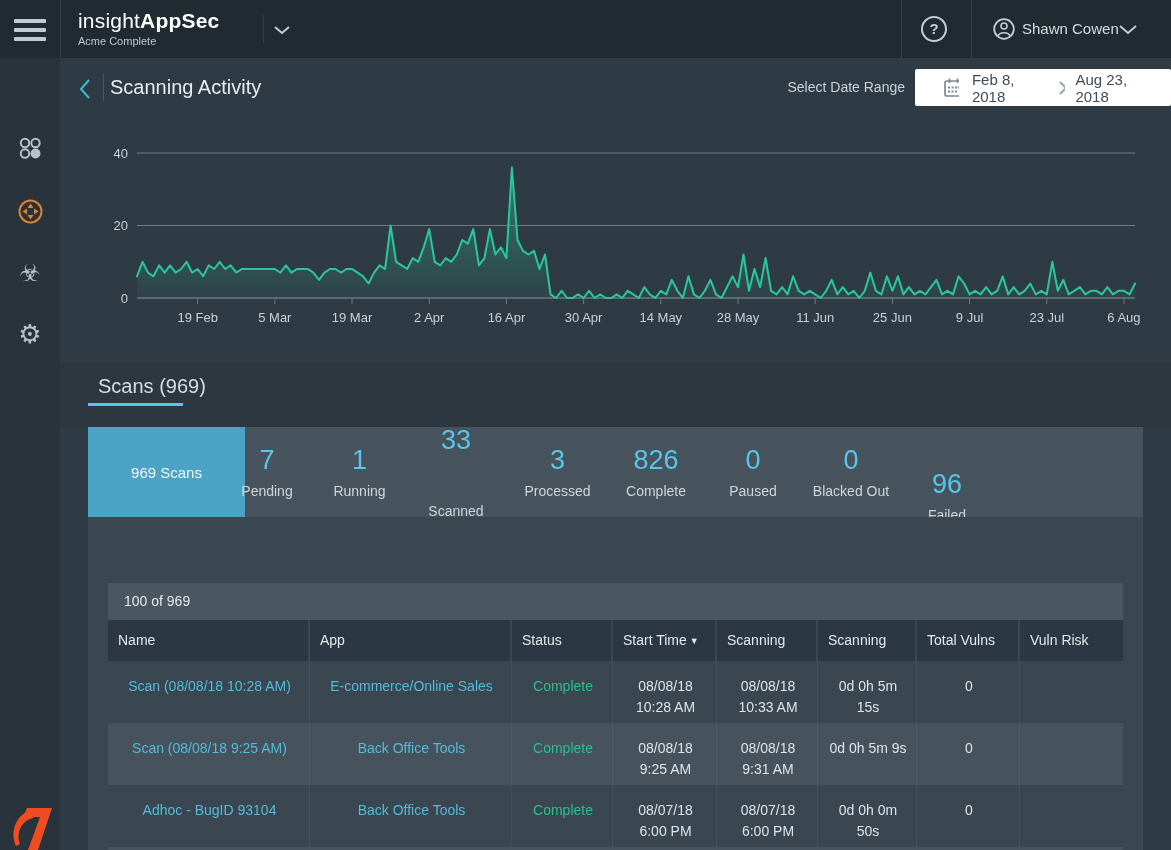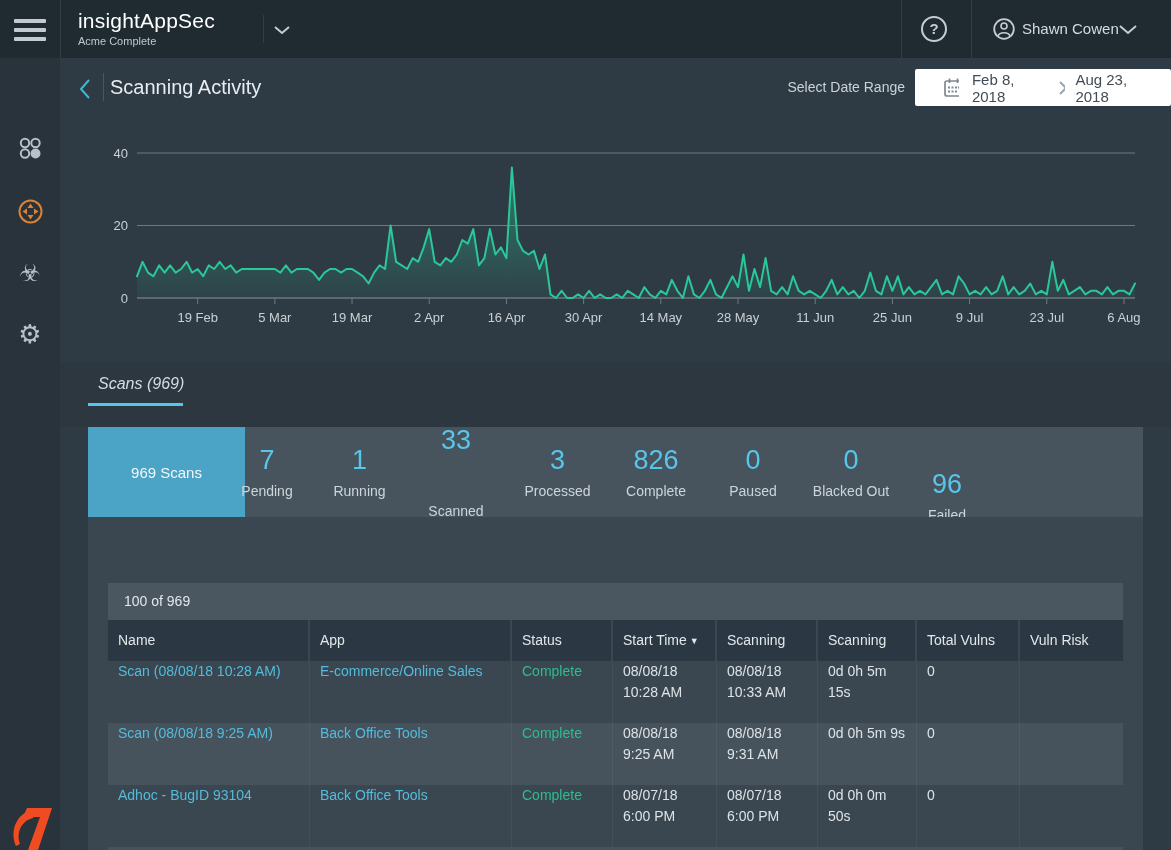--- a/index.html
+++ b/index.html
@@ -16,21 +16,21 @@
   .abs{position:absolute;}
 
   
   .topbar{position:absolute;left:0;top:0;width:1171px;height:58px;background:var(--topbar);z-index:5;}
   .tb-div{position:absolute;top:0;bottom:0;width:1px;background:rgba(255,255,255,0.09);}
   .hamburger{position:absolute;left:14px;top:19px;width:32px;cursor:pointer;}
   .hamburger span{display:block;height:4px;background:#C3CBD0;border-radius:1px;margin-bottom:5px;}
   .logo{position:absolute;left:78px;top:9px;}
   .logo-line{font-size:21px;color:#fff;letter-spacing:.2px;}
   .logo-light{font-weight:400;}
-  .logo-bold{font-weight:400;margin-top:24px;}
+  .logo-bold{font-weight:700;margin-top:24px;}
   .logo-sub{font-size:11px;color:#BFC8CE;margin-top:2px;}
   .help{position:absolute;left:921px;top:16px;width:26px;height:26px;border:2px solid #C6CDD2;
         border-radius:50%;color:#C6CDD2;font-size:15px;line-height:22px;text-align:center;font-weight:700;}
   .username{position:absolute;left:1022px;top:0;height:58px;line-height:58px;font-size:15px;color:#D5DBDF;}
 
   
   .sidebar{position:absolute;left:0;top:58px;width:60px;height:792px;background:var(--sidebar);z-index:4;}
   .side-ic{position:absolute;left:0;width:60px;text-align:center;cursor:pointer;}
   .glyph-ic{font-size:24px;color:#B8C1C7;line-height:26px;}
 
@@ -38,21 +38,21 @@
   .main{position:absolute;left:60px;top:58px;width:1111px;height:792px;background:var(--main);}
   .band{position:absolute;left:0;top:304px;width:1111px;height:65px;background:var(--band);}
   .page-title{position:absolute;left:50px;top:15px;height:28px;line-height:28px;font-size:20px;color:var(--text);}
   .hdr-div{position:absolute;left:43px;top:15px;width:1px;height:28px;background:rgba(255,255,255,0.14);}
   .date-label{position:absolute;right:266px;top:21px;font-size:14px;color:#CBD3D8;}
   .datebox{position:absolute;left:855px;top:11px;width:256px;height:37px;background:#fff;border-radius:2px;
            display:flex;align-items:center;padding:0 28px;cursor:pointer;}
   .datebox .dt{font-size:15px;font-weight:500;color:#414C57;}
 
   
-  .tab-label{position:absolute;left:38px;top:317px;font-size:16px;color:#D7DDE1;cursor:pointer;font-style:italic;}
+  .tab-label{position:absolute;left:38px;top:317px;font-size:20px;color:#D7DDE1;cursor:pointer;}
   .tab-underline{position:absolute;left:28px;top:345px;width:95px;height:3px;background:var(--blue);}
 
   
   .stats{position:absolute;left:28px;top:369px;width:1055px;height:90px;background:var(--statsbar);}
   .scanbox{position:absolute;left:0;top:0;width:157px;height:90px;background:var(--statbox);
            display:flex;align-items:center;justify-content:center;font-size:15px;color:#F4F7F8;cursor:pointer;text-align:center;}
   #stat-items{position:absolute;left:133px;top:0;height:90px;display:flex;}
   .stat{display:flex;flex-direction:column;align-items:center;justify-content:center;height:90px;cursor:pointer;}
   .stat-value{font-size:27px;color:var(--blue);}
   .stat-label{font-size:14px;color:#CDD5DA;margin-top:7px;}
@@ -63,22 +63,22 @@
             line-height:37px;padding-left:16px;font-size:14px;color:#E2E7EA;}
   .thead{position:absolute;left:20px;top:103px;width:1015px;height:41px;background:var(--thead);
          display:grid;grid-template-columns:202px 202px 101px 104px 101px 99px 103px 103px;}
   .th{line-height:41px;padding-left:10px;font-size:14px;color:#E2E7EA;border-right:2px solid var(--panel);cursor:pointer;
       white-space:nowrap;overflow:hidden;}
   .th:last-child{border-right:none;}
   .sort{font-size:9px;margin-left:3px;vertical-align:1px;}
   #table-rows{position:absolute;left:20px;top:144px;width:1015px;}
   .trow{display:grid;grid-template-columns:202px 202px 101px 104px 101px 99px 103px 103px;height:62px;}
   .trow.alt{background:var(--rowalt);}
-  .td{padding:0 8px 0 10px;font-size:14px;line-height:21px;color:#DDE3E7;border-right:1px solid rgba(255,255,255,0.05);
-      white-space:pre-line;overflow:hidden;}
+  .td{padding:15px 8px 0 10px;font-size:14px;line-height:21px;color:#DDE3E7;border-right:1px solid rgba(255,255,255,0.05);
+      white-space:pre-line;overflow:hidden;text-align:center;}
   .td:last-child{border-right:none;}
   .td .link{color:var(--link);cursor:pointer;}
   .td.status{color:var(--green);}
   .partial-row{position:absolute;left:20px;top:330px;width:1015px;height:3px;background:var(--rowalt);}
 
   svg{display:block;}
   text{font-family:"Liberation Sans",sans-serif;}
 </style>
 </head>
 <body>

